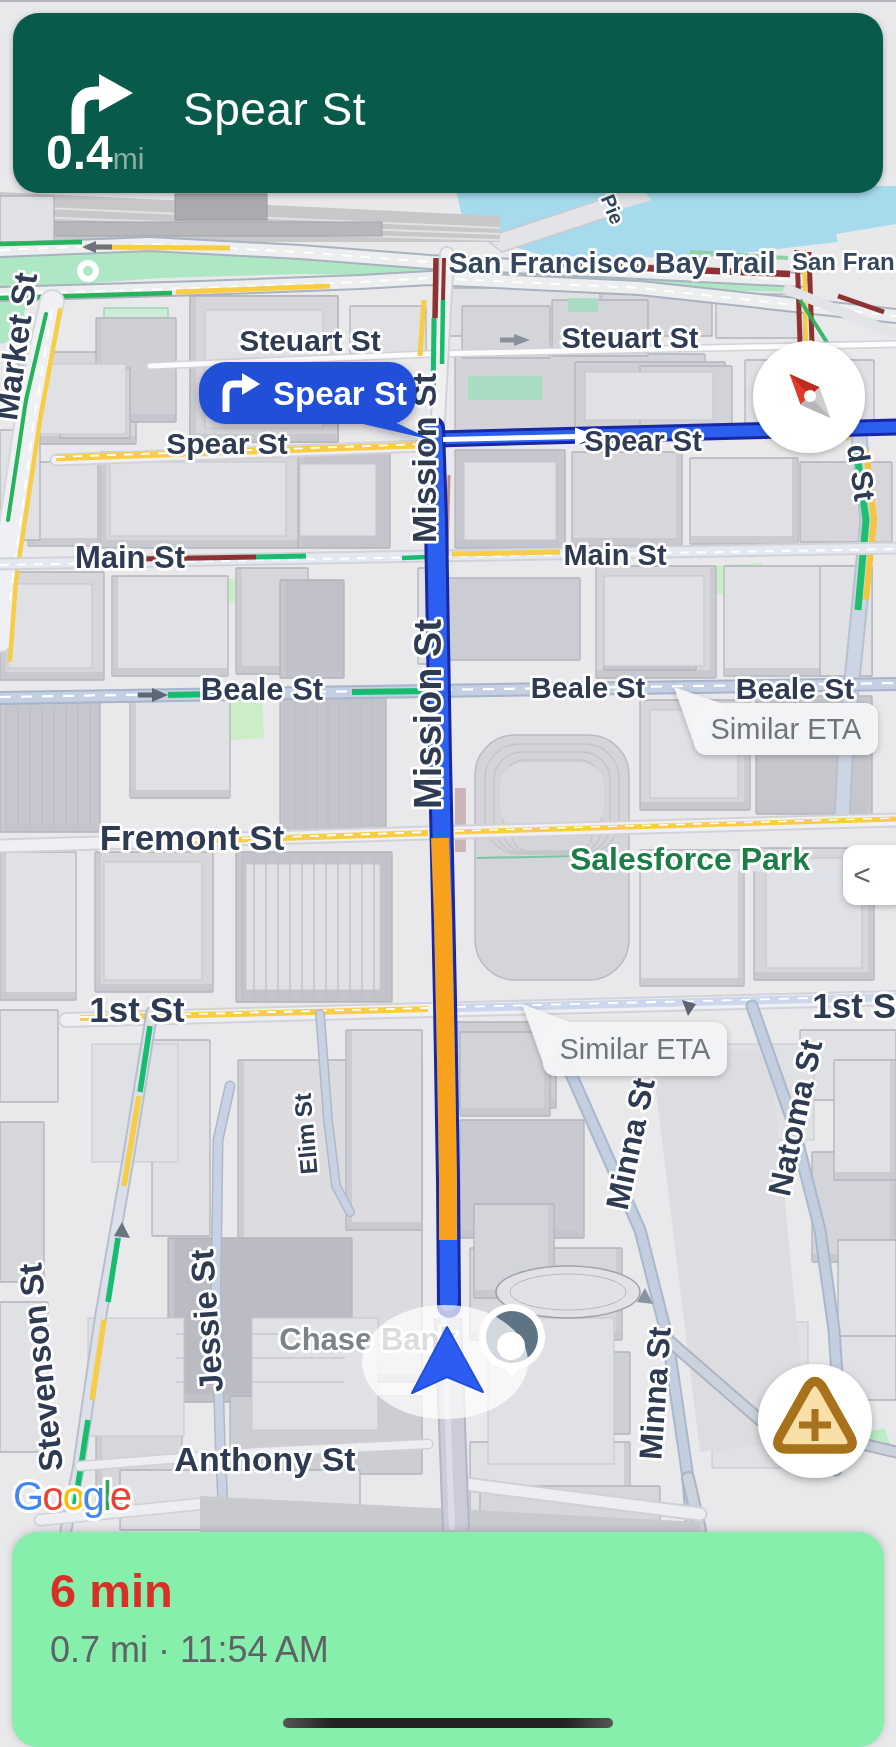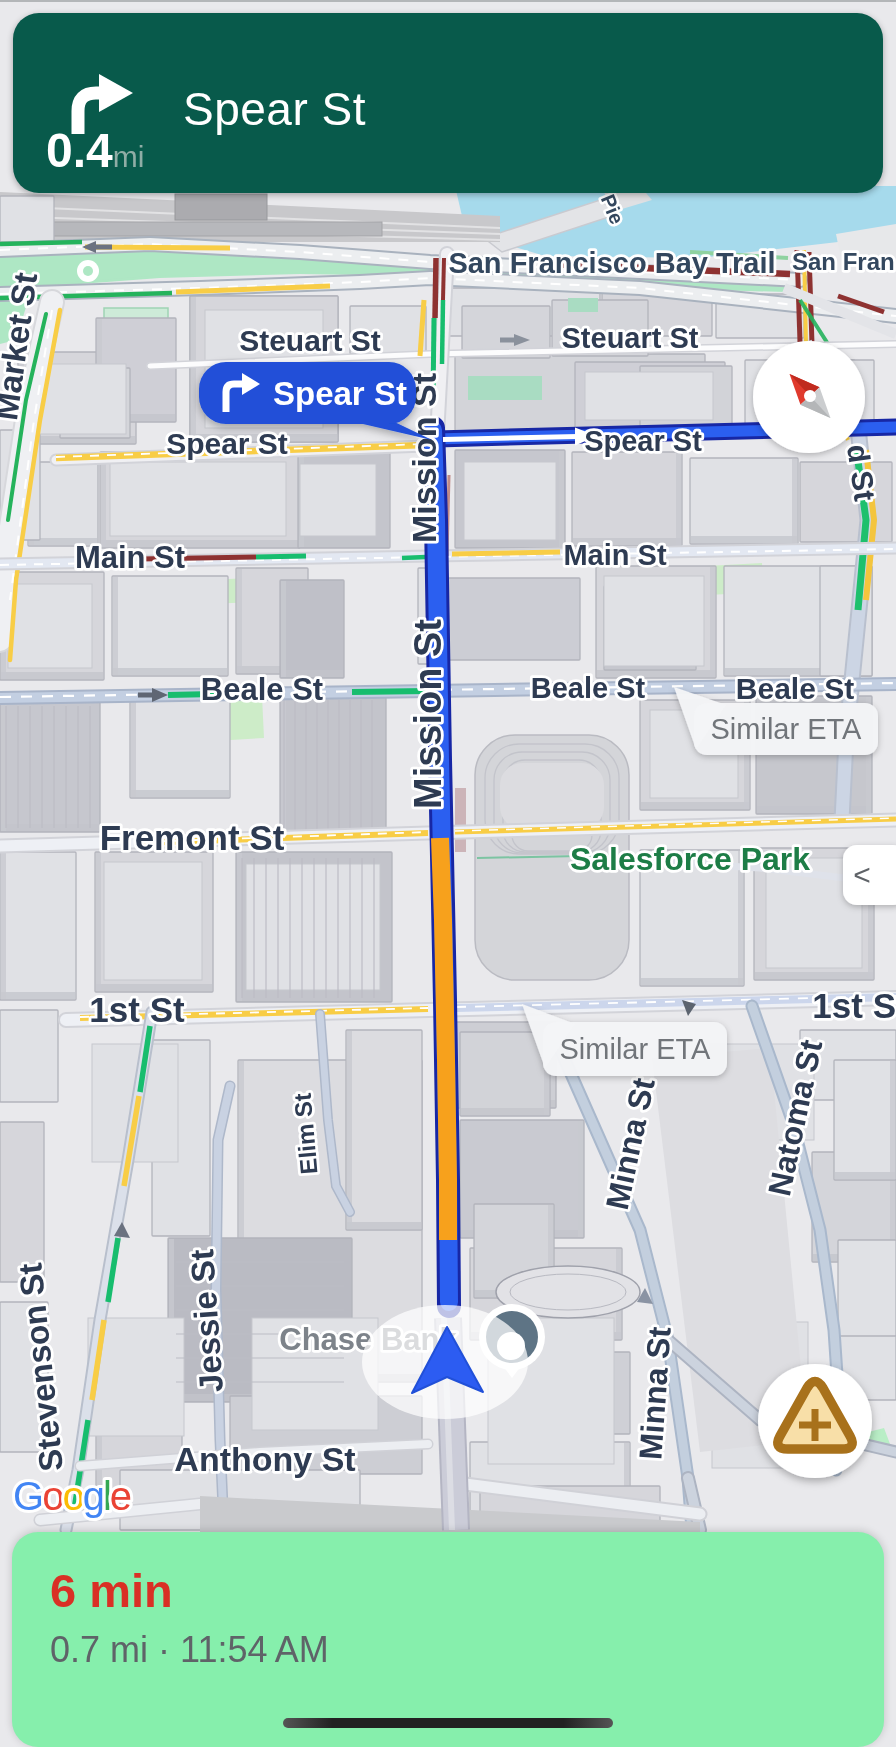--- a/index.html
+++ b/index.html
@@ -1,21 +1,21 @@
 <!DOCTYPE html>
 <html><head><meta charset="utf-8">
 <style>
   html,body{margin:0;padding:0;width:896px;height:1747px;overflow:hidden;
     font-family:"Liberation Sans",sans-serif;background:#e9e9ec;}
   .abs{position:absolute;}
   #banner{left:13px;top:13px;width:870px;height:180px;border-radius:26px;
     background:#085a4b;box-shadow:0 2px 6px rgba(0,0,0,0.3);}
   #banner .prim{position:absolute;left:170px;top:73px;font-size:46px;color:#fff;
     font-weight:400;letter-spacing:0.5px;line-height:46px;}
-  #banner .dist{position:absolute;left:33px;top:112px;font-size:48px;color:#fff;font-weight:700;line-height:52px;}
+  #banner .dist{position:absolute;left:33px;top:106px;font-size:48px;color:#fff;font-weight:700;line-height:68px;}
   #banner .dist span{font-size:30px;color:#8fada5;font-weight:400;}
   #sheet{left:12px;top:1532px;width:872px;height:215px;border-radius:26px;background:#86efac;
     box-shadow:0 -1px 8px rgba(0,0,0,0.18);}
   #sheet .eta{position:absolute;left:38px;top:31px;font-size:47px;font-weight:700;color:#d93025;}
   #sheet .sub{position:absolute;left:38px;top:97px;font-size:36px;color:#5f6368;}
   #handle{position:absolute;left:271px;top:186px;width:330px;height:10px;border-radius:5px;
     background:linear-gradient(90deg,#555 0%,#222 15%,#222 85%,#555 100%);}
   #topline{left:0;top:0;width:896px;height:2px;background:#b3b6b8;}
 </style></head>
 <body>

